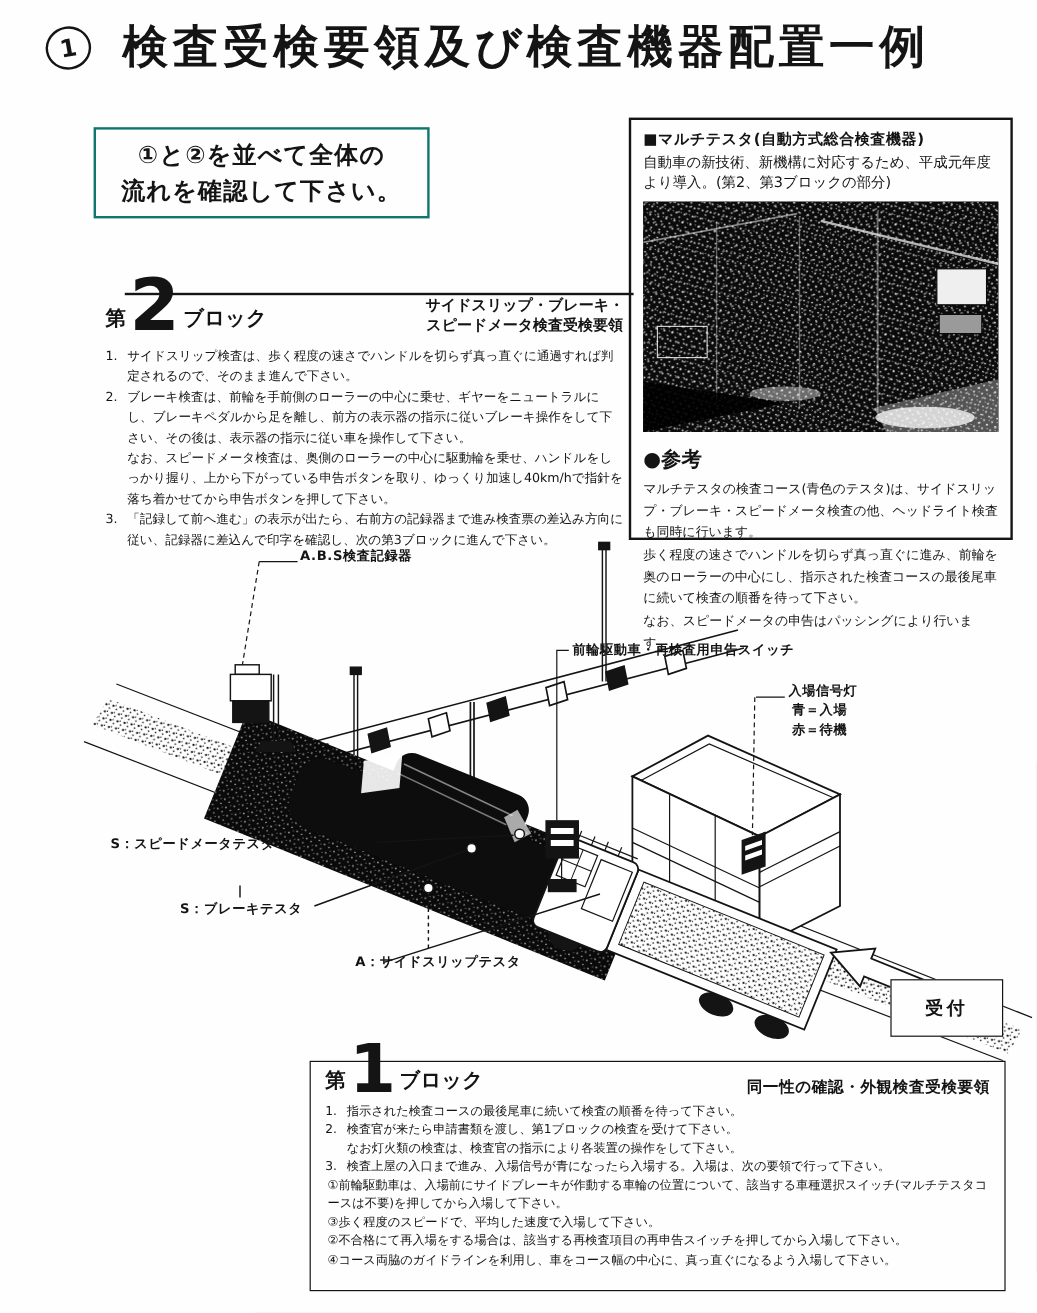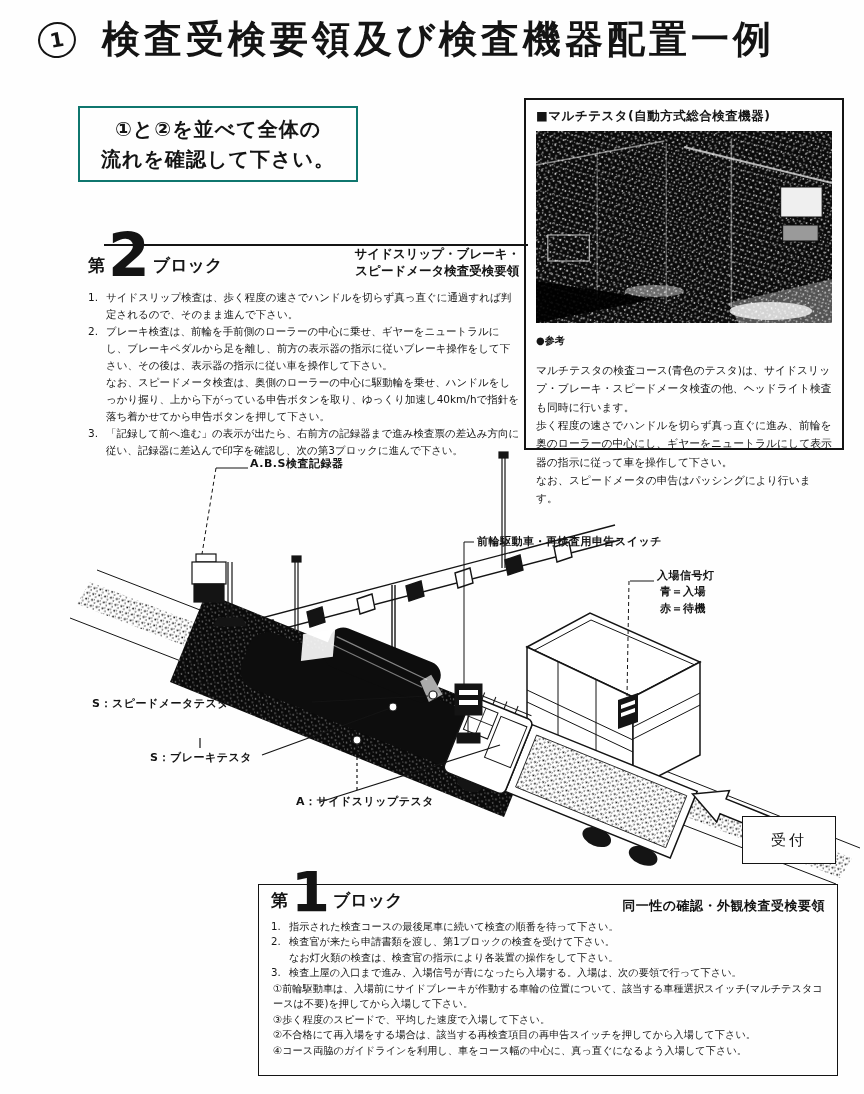--- a/index.html
+++ b/index.html
@@ -28,28 +28,28 @@
   .btext{flex:1;}
   .bnote{padding-left:18px;}
   
   .photo-panel{position:absolute;left:524px;top:98px;width:320px;height:352px;border:2px solid #141414;
                box-sizing:border-box;padding:8px 10px 6px 10px;}
   .photo-cap-title{font-size:12.5px;font-weight:bold;letter-spacing:.5px;}
   .photo-cap-body{font-size:12px;line-height:1.45;margin-top:2px;}
   .photo{width:100%;height:192px;margin-top:6px;position:relative;background:#0b0b0b;}
   .photo svg{position:absolute;inset:0;width:100%;height:100%;}
   .ref{margin-top:9px;font-size:10.8px;line-height:1.7;}
-  .ref-title{font-weight:bold;font-size:10px;margin-bottom:13px;}
+  .ref-title{font-weight:bold;font-size:17px;margin-bottom:1px;}
   
   .diagram{position:absolute;left:0;top:450px;width:864px;height:435px;}
   .diagram svg.scene{position:absolute;inset:0;}
   .dlabel{position:absolute;font-size:11px;white-space:nowrap;letter-spacing:.5px;font-weight:bold;}
   .dlabel .sub{display:block;padding-left:3px;line-height:1.55;}
   .reception{position:absolute;left:742px;top:366px;width:92px;height:46px;border:1.5px solid #141414;
-             display:flex;align-items:center;justify-content:center;font-size:15px;font-weight:400;letter-spacing:3px;background:#fefefe;}
+             display:flex;align-items:center;justify-content:center;font-size:15px;font-weight:700;letter-spacing:3px;background:#fefefe;}
   
   .block1{position:absolute;left:258px;top:884px;width:580px;height:192px;border:1.5px solid #141414;
           box-sizing:border-box;padding:0 12px 0 12px;background:#fefefe;}
   .block1 .block-header{margin-top:-16px;}
   .block1 .kanji-dai,.block1 .block-word{background:transparent;}
   .block1 .big-num{font-size:56px;}
   .block1-sub{margin-left:auto;font-size:13px;font-weight:bold;padding-top:16px;letter-spacing:.5px;}
   .block1 .blist{margin-top:4px;font-size:10.2px;line-height:1.52;}
   .sublist{padding-left:2px;}
 </style>
@@ -91,20 +91,21 @@
       <div class="bnote">なお、スピードメータ検査は、奥側のローラーの中心に駆動輪を乗せ、ハンドルをしっかり握り、上から下がっている申告ボタンを取り、ゆっくり加速し40km/hで指針を落ち着かせてから申告ボタンを押して下さい。</div>
       <div class="bitem">
         <span class="bno">3.</span>
         <span class="btext">「記録して前へ進む」の表示が出たら、右前方の記録器まで進み検査票の差込み方向に従い、記録器に差込んで印字を確認し、次の第3ブロックに進んで下さい。</span>
       </div>
     </div>
   </div>
 
   <div class="photo-panel">
     <div class="photo-cap-title">■マルチテスタ(自動方式総合検査機器)</div>
+    <div class="photo-cap-body">自動車の新技術、新機構に対応するため、平成元年度より導入。(第2、第3ブロックの部分)</div>
     <div class="photo">
       <svg viewBox="0 0 300 192" preserveAspectRatio="none">
         <defs>
           <pattern id="pn1" width="7" height="7" patternUnits="userSpaceOnUse" patternTransform="rotate(14)">
             <circle cx="1.4" cy="2" r="0.9" fill="#ffffff"></circle>
             <rect x="4" y="4.6" width="1.6" height="1.1" fill="#ffffff"></rect>
             <circle cx="5.6" cy="1.2" r="0.5" fill="#ffffff"></circle>
           </pattern>
           <pattern id="pn2" width="11" height="9" patternUnits="userSpaceOnUse" patternTransform="rotate(-23)">
             <rect x="1" y="1" width="2.4" height="1.2" fill="#ffffff"></rect>
@@ -124,21 +125,21 @@
         <rect x="12" y="104" width="42" height="26" fill="none" stroke="#ffffff" opacity="0.8"></rect>
         <polygon points="195,172 300,148 300,192 205,192" fill="#ffffff" opacity="0.3"></polygon>
         <ellipse cx="238" cy="180" rx="42" ry="9" fill="#ffffff" opacity="0.75"></ellipse>
         <ellipse cx="120" cy="160" rx="30" ry="6" fill="#ffffff" opacity="0.4"></ellipse>
         <polygon points="0,150 120,168 0,192" fill="#000000" opacity="0.9"></polygon>
       </svg>
     </div>
     <div class="ref">
       <div class="ref-title">●参考</div>
       <div>マルチテスタの検査コース(青色のテスタ)は、サイドスリップ・ブレーキ・スピードメータ検査の他、ヘッドライト検査も同時に行います。</div>
-      <div>歩く程度の速さでハンドルを切らず真っ直ぐに進み、前輪を奥のローラーの中心にし、ギヤーをニュートラルにして表示器の指示に従って車を操作して下さい。</div>
+      <div>歩く程度の速さでハンドルを切らず真っ直ぐに進み、前輪を奥のローラーの中心にし、指示された検査コースの最後尾車に続いて検査の順番を待って下さい。</div>
       <div>なお、スピードメータの申告はパッシングにより行います。</div>
     </div>
   </div>
 
   <div class="diagram">
     <svg class="scene" viewBox="0 0 864 435">
       <defs>
         <pattern id="pb" width="6" height="6" patternUnits="userSpaceOnUse" patternTransform="rotate(12)">
           <circle cx="1.2" cy="1.5" r="0.9" fill="#141414"></circle>
           <circle cx="4.2" cy="4" r="0.7" fill="#141414"></circle>

